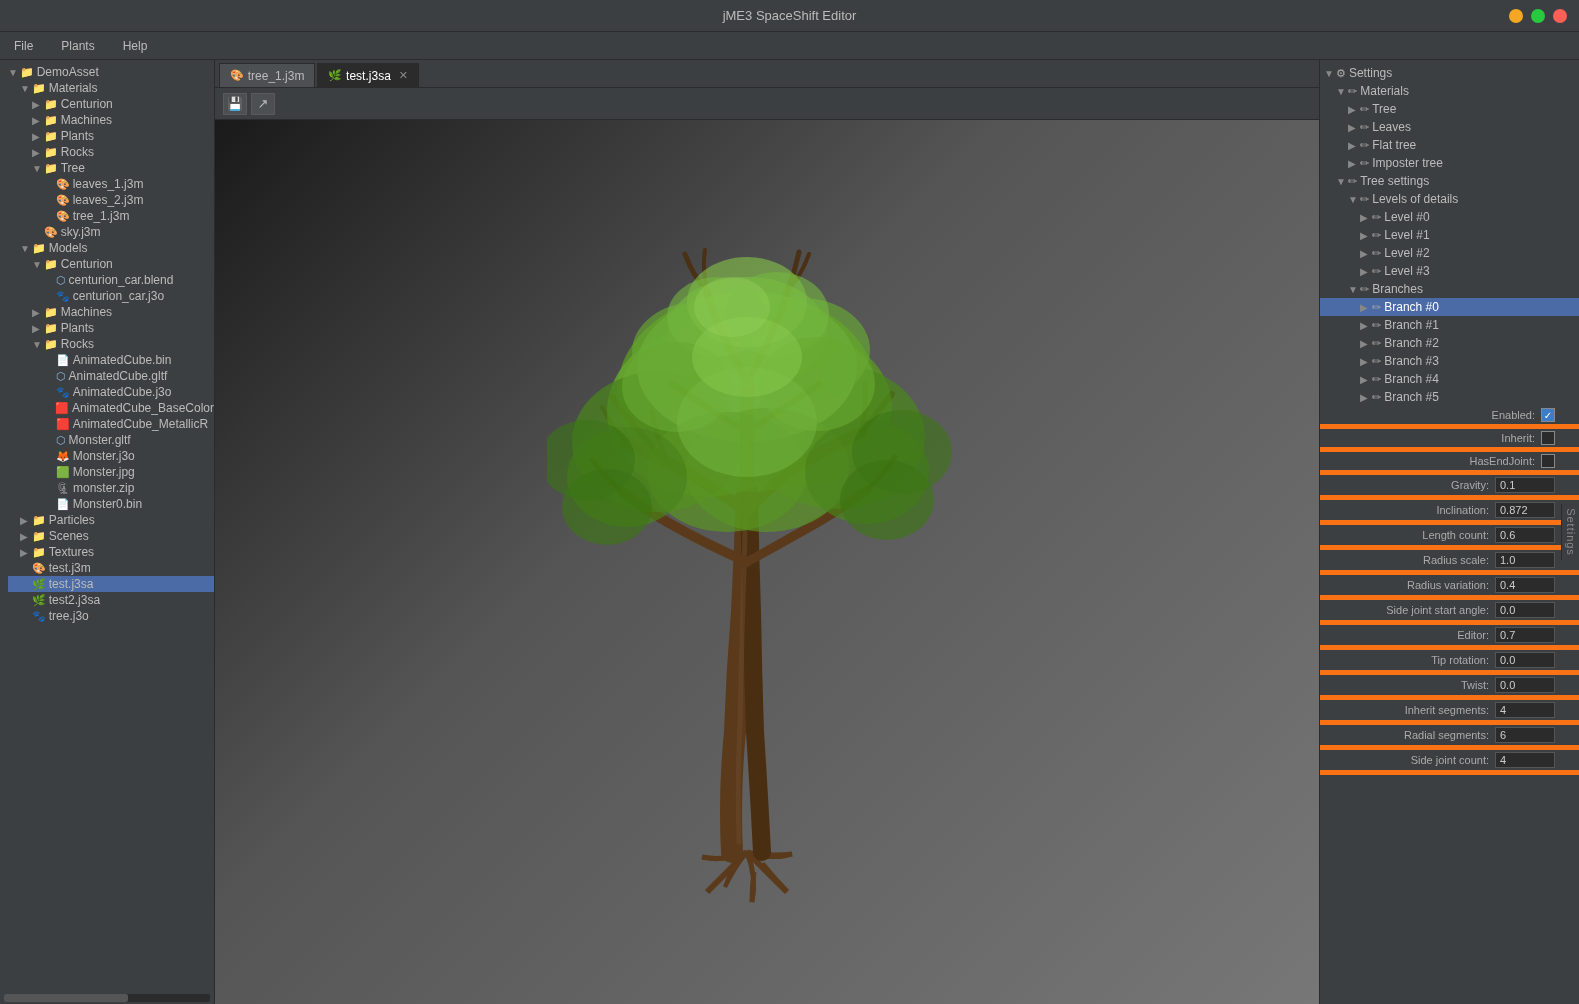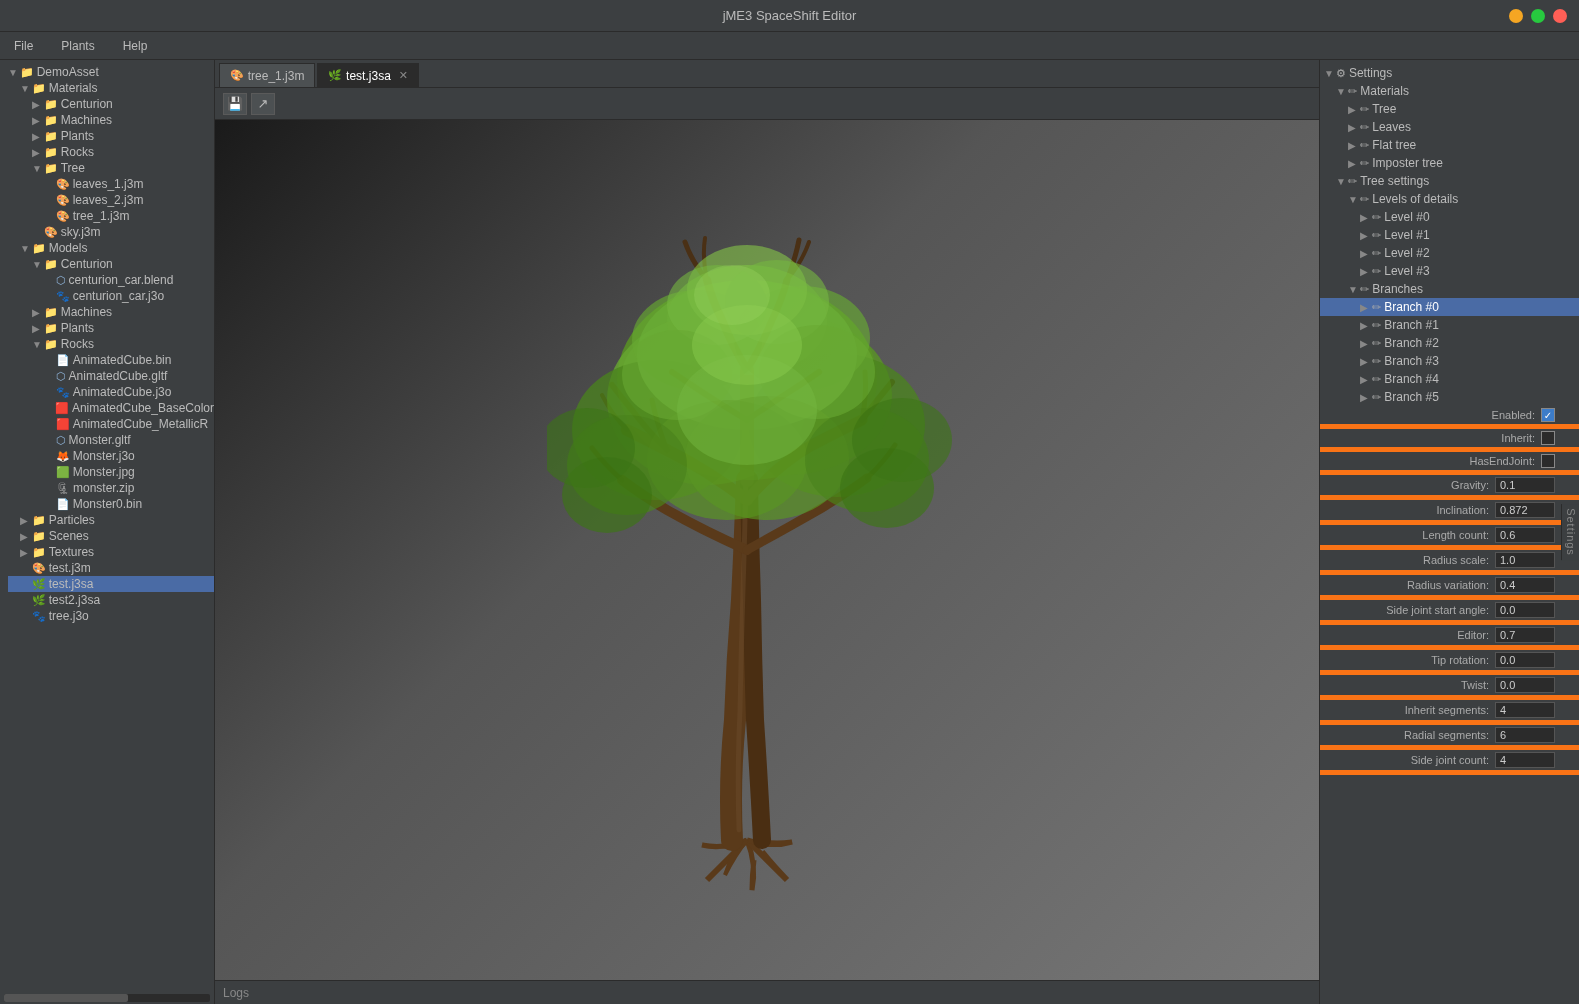--- a/index.html
+++ b/index.html
@@ -417,23 +417,20 @@
 
           <ellipse cx="355" cy="240" rx="50" ry="42" fill="#3a7810" opacity="0.6"></ellipse>
           <ellipse cx="40" cy="248" rx="48" ry="40" fill="#3a7810" opacity="0.6"></ellipse>
 
           <ellipse cx="200" cy="145" rx="55" ry="40" fill="#90d850" opacity="0.45"></ellipse>
           <ellipse cx="185" cy="95" rx="38" ry="30" fill="#a0e060" opacity="0.35"></ellipse>
         </g>
       </svg>
     </div>
 
-    <div id="logsbar">
-      <span>Logs</span>
-    </div>
   </div>
 
   <div id="rightpanel">
     <div class="panel-tree">
 
       <div class="panel-item">
         <span class="arrow">▼</span>
         <span class="picon">⚙</span>
         <span>Settings</span>
       </div>

